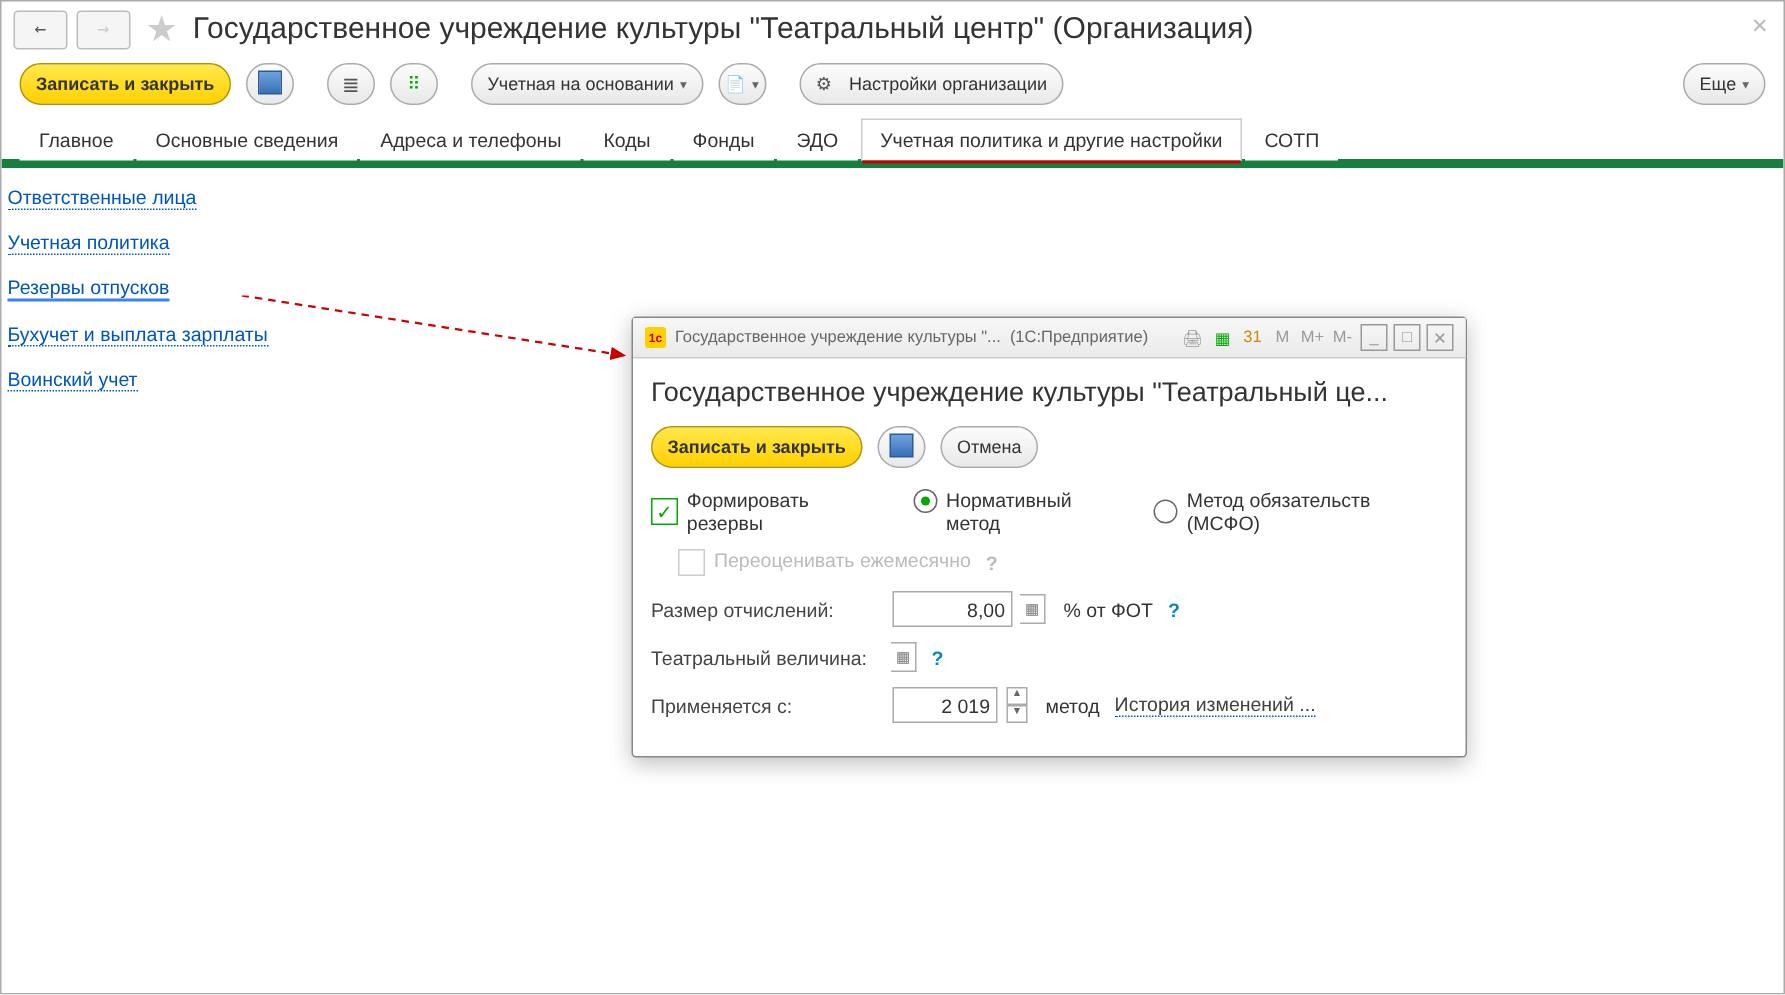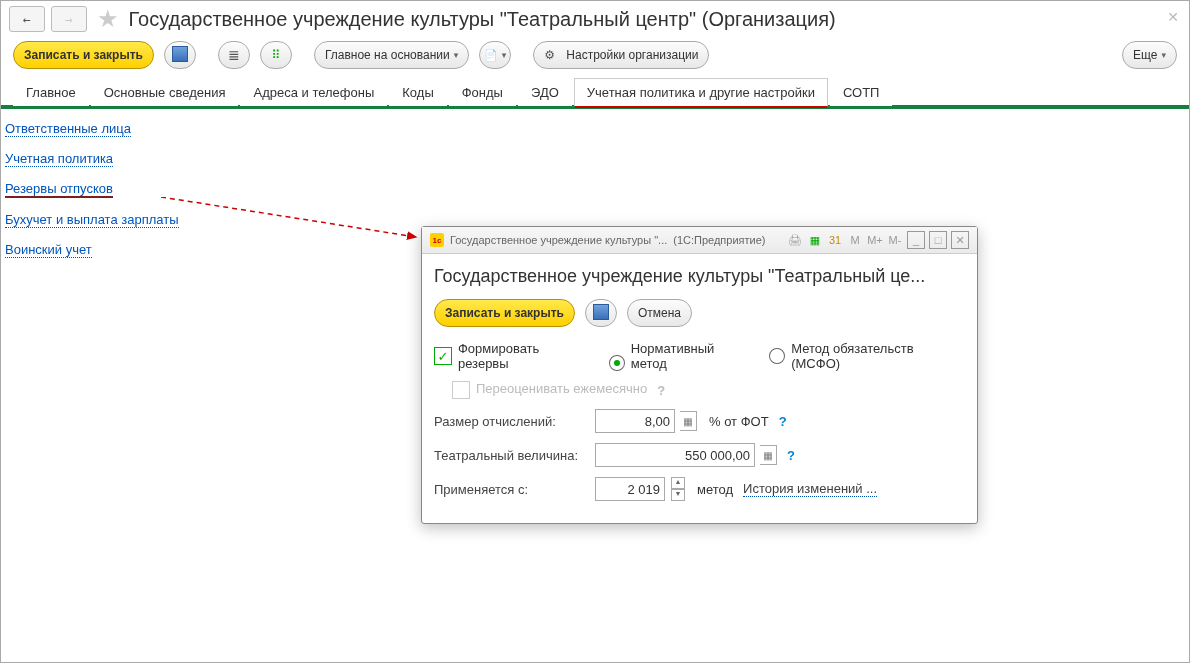--- a/index.html
+++ b/index.html
@@ -9,30 +9,30 @@
 .nav-btn.disabled{color:#ccc}
 .star{font-size:24px;color:#ccc;margin:0 4px}
 .title{font-size:20px;color:#333}
 .close-x{position:absolute;top:8px;right:10px;color:#bbb;font-size:14px}
 .toolbar{display:flex;align-items:center;gap:10px;padding:8px 12px}
 .btn{height:26px;border:1px solid #aaa;border-radius:14px;background:linear-gradient(#fcfcfc,#e8e8e8);padding:0 10px;display:flex;align-items:center;gap:4px;font-size:12px}
 .btn.yellow{background:linear-gradient(#ffe94b,#ffd000);border-color:#b59300;font-weight:bold}
 .btn.sq{width:30px;padding:0;justify-content:center}
 .sep{width:2px;height:22px;background:transparent}
 .more{margin-left:auto}
-.tabs{display:flex;border-bottom:4px solid #15803d;padding:0 12px}
+.tabs{display:flex;border-bottom:6px solid #15803d;padding:0 12px}
 .tab{padding:6px 12px;border:1px solid transparent;border-bottom:none;margin-right:2px;font-size:13px;color:#333;background:#fff;position:relative;top:1px}
 .tab.active{border-color:#ccc;background:#fff}
 .underline-red{position:relative}
 .underline-red::after{content:"";position:absolute;left:0;right:0;bottom:-2px;height:2px;background:#c00}
 .content{padding:12px 4px}
 .link{color:#0055bb;text-decoration:none;border-bottom:1px dotted #0055bb;display:inline-block;margin-bottom:14px;font-size:13px}
-.link.hl{border-bottom:2px solid #7f1d1d}
+.link.hl{border-bottom:2px solid #3b82f6}
 .arrow-svg{position:absolute;left:160px;top:196px;pointer-events:none}
-.dialog{position:absolute;left:420px;top:225px;width:555px;border:1px solid #888;border-radius:3px;background:#fff;box-shadow:0 4px 15px rgba(0,0,0,0.25)}
+.dialog{position:absolute;left:420px;top:210px;width:555px;border:1px solid #888;border-radius:3px;background:#fff;box-shadow:0 4px 15px rgba(0,0,0,0.25)}
 .dialog-titlebar{display:flex;align-items:center;gap:6px;padding:4px 8px;background:linear-gradient(#f7f7f7,#eaeaea);border-bottom:1px solid #ccc;font-size:11px;color:#666}
 .dialog-titlebar .tb-icons{margin-left:auto;display:flex;align-items:center;gap:4px}
 .tbic{width:16px;height:16px;display:flex;align-items:center;justify-content:center;font-size:11px;color:#999}
 .dialog-body{padding:12px}
 .dialog-h{font-size:18px;color:#333;margin:0 0 12px 0}
 .dialog-toolbar{display:flex;align-items:center;gap:10px;margin-bottom:14px}
 .radio-row{display:flex;align-items:center;gap:16px;margin-bottom:10px;font-size:13px}
 .chk{width:16px;height:16px;border:1px solid #888;display:inline-flex;align-items:center;justify-content:center;margin-right:6px;background:#fff}
 .chk.checked{border-color:#0a0;color:#0a0}
 .chk.disabled{border-color:#ccc;color:#ccc}
@@ -76,21 +76,21 @@
         <span class="ico-disk"></span>
       </div>
     <div class="sep"></div>
     <div class="btn sq">
         <span class="ico-list"></span>
       </div>
     <div class="btn sq">
         <span class="ico-tree"></span>
       </div>
     <div class="sep"></div>
-    <div class="btn drop">Главное на основании</div>
+    <div class="btn drop">Учетная на основании</div>
     <div class="btn sq drop">
         <span class="ico-folder"></span>
       </div>
     <div class="sep"></div>
     <div class="btn"><span class="ico-gear"></span>&nbsp;<span>Настройки организации</span></div>
     <div class="btn more drop">Еще</div>
   </div>
 
   <div class="tabs">
     <div class="tab">Главное</div>
@@ -144,21 +144,21 @@
         <div class="btn sq">
             <span class="ico-disk"></span>
           </div>
         <div class="btn">Отмена</div>
       </div>
       <div class="radio-row">
         <span style="display:flex;align-items:center">
             <span class="chk checked">✓</span>
             <span>Формировать резервы</span>
           </span>
-        <span style="display:flex;align-items:flex-end">
+        <span style="display:flex;align-items:flex-start">
             <span class="radio on"></span>
             <span>Нормативный метод</span>
           </span>
         <span style="display:flex;align-items:center">
             <span class="radio"></span>
             <span>Метод обязательств (МСФО)</span>
           </span>
       </div>
       <div class="sub-row dis" style="padding-left:18px">
         <span style="display:flex;">
@@ -169,21 +169,20 @@
       </div>
       <div class="sub-row">
         <span class="lbl">Размер отчислений:</span>
         <span class="input small">8,00</span>
           <span class="calc">▦</span>
         <span style="margin-left:6px">% от ФОТ</span>
         <span class="qm">?</span>
       </div>
       <div class="sub-row">
         <span class="lbl">Театральный величина:</span>
-        <span class="input med">550 000,00</span>
           <span class="calc">▦</span>
         <span class="qm">?</span>
       </div>
       <div class="sub-row">
         <span class="lbl">Применяется с:</span>
         <span class="input year">2 019</span>
         <span class="spin">
             <div>▲</div>
             <div>▼</div>
           </span>

